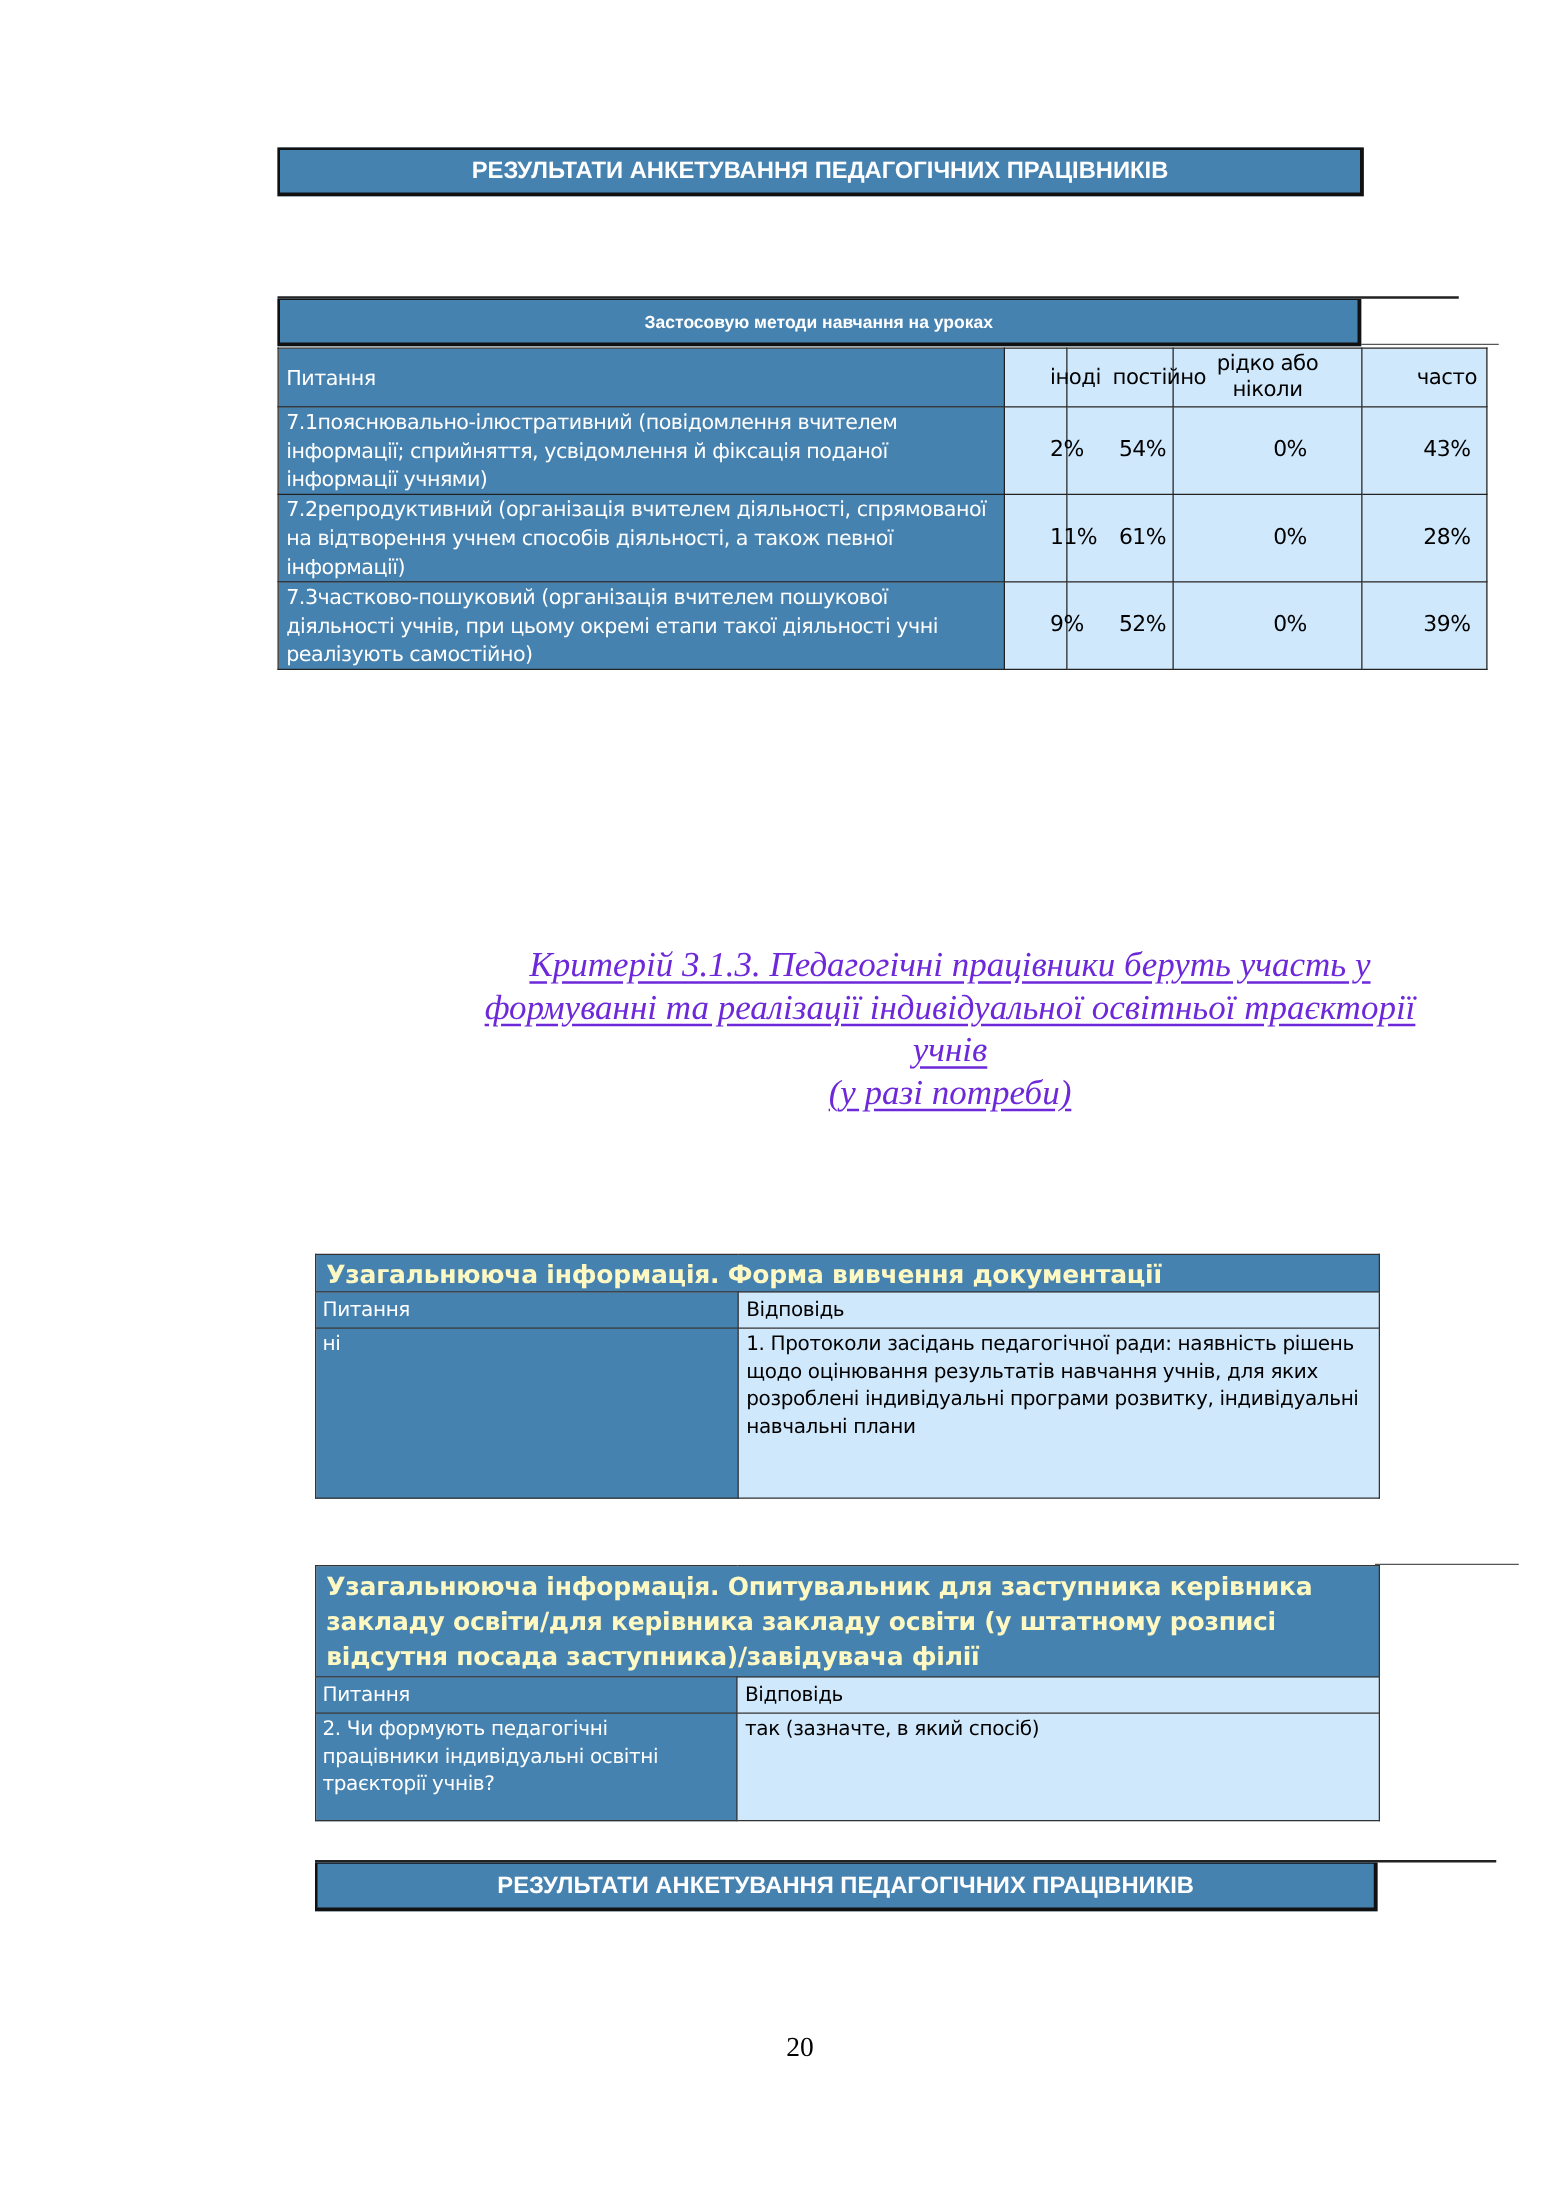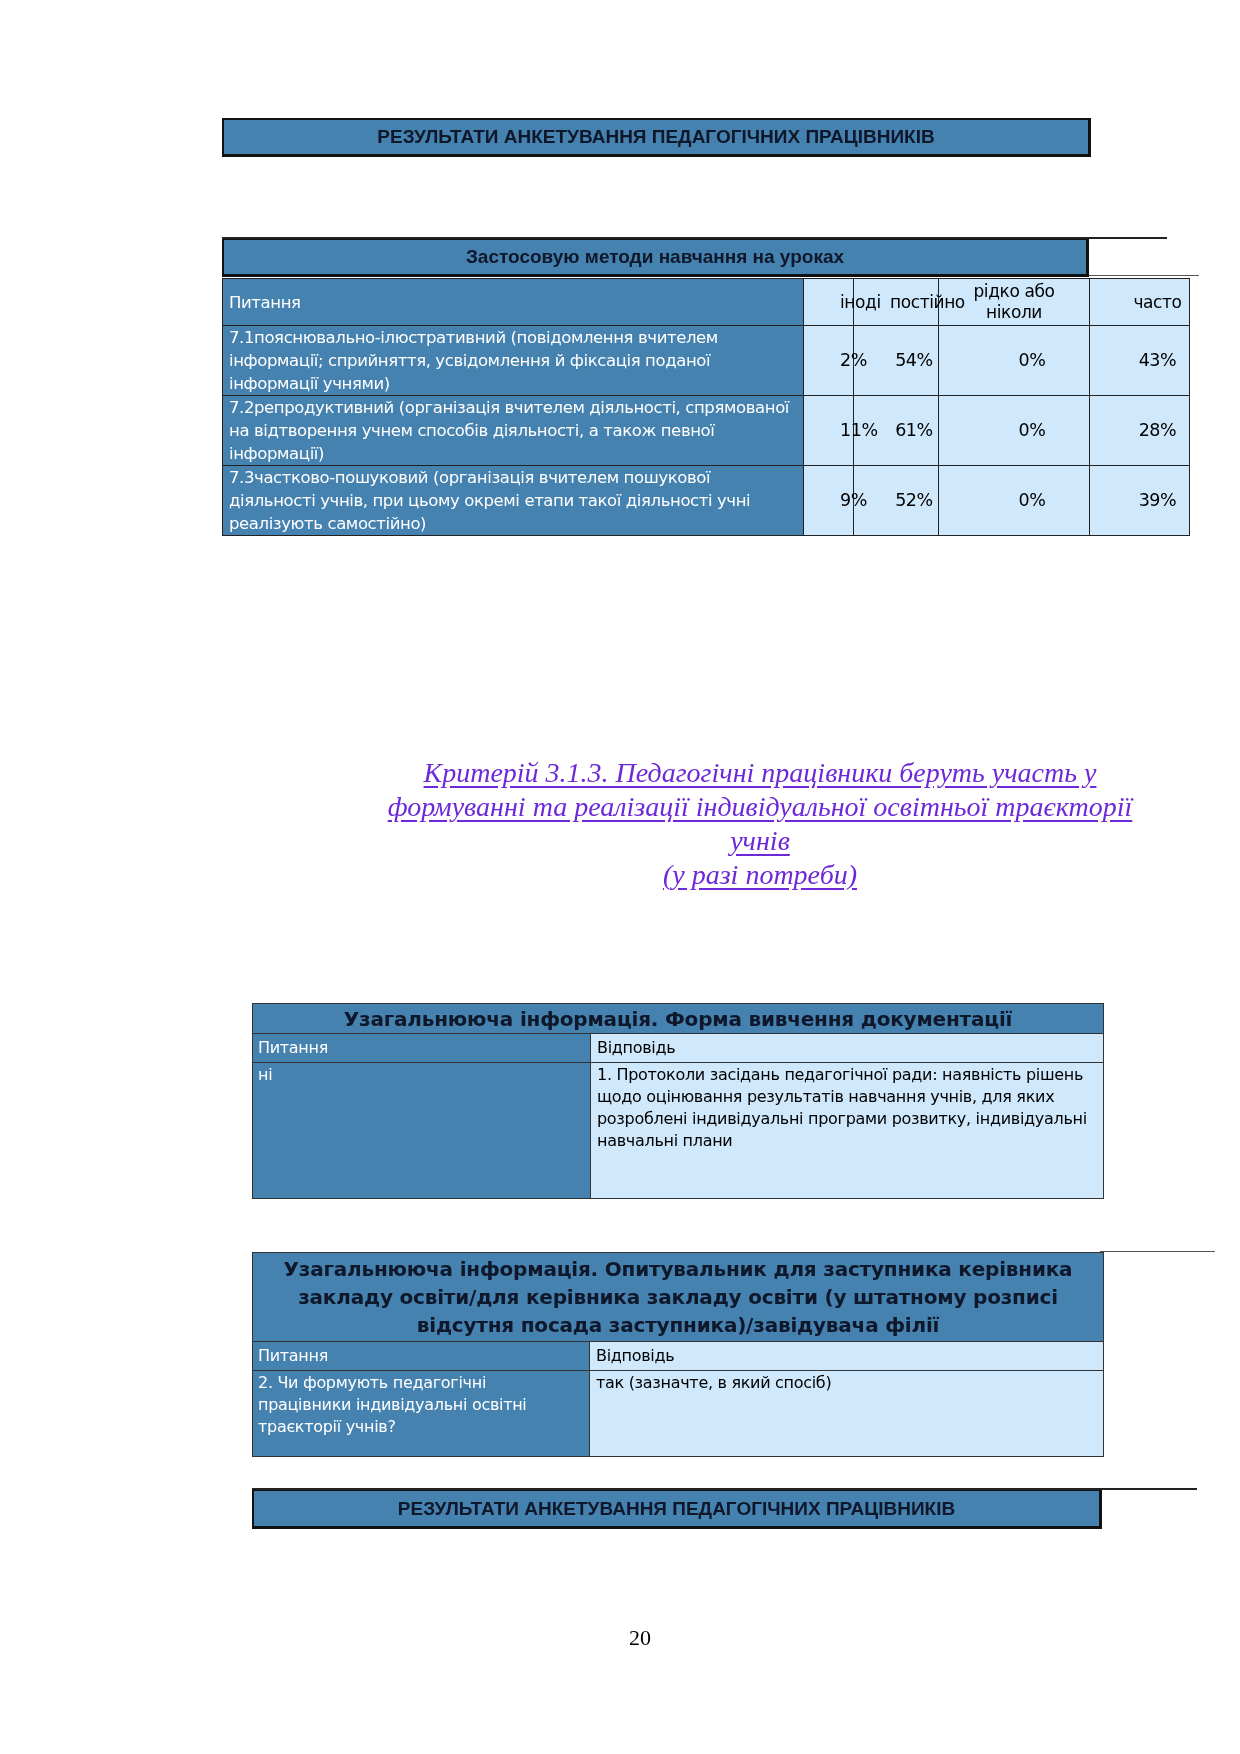--- a/index.html
+++ b/index.html
@@ -1,58 +1,58 @@
 <!DOCTYPE html>
 <html><head>
 <meta charset="utf-8">
 <style>
   html, body { margin: 0; padding: 0; background: #ffffff; }
   body { width: 1240px; height: 1754px; position: relative; overflow: hidden;
          font-family: "DejaVu Sans", sans-serif; color: #000; }
   .abs { position: absolute; box-sizing: border-box; }
 
   
-  .banner { background: #4682b0; color: #0f172a; font-family: "Liberation Sans", sans-serif;
+  .banner { background: #4682b0; color: #ffffff; font-family: "Liberation Sans", sans-serif;
             font-weight: bold; text-align: left; border: 2px solid #111;
             border-right-width: 3px; border-bottom-width: 3px; display: flex;
             align-items: center; justify-content: center; }
   .rule { position: absolute; height: 2px; background: #222; }
   .rule-thin { position: absolute; height: 1px; background: #555; }
 
   
   table { border-collapse: collapse; position: absolute; table-layout: fixed; }
   td { box-sizing: border-box; padding: 0; vertical-align: middle; }
   .t-methods td { border: 1.5px solid #222; font-size: 16.5px; line-height: 23px; letter-spacing: -0.4px; padding-left: 36px; }
   .t-methods td.q { background: #4682b0; color: #fff; padding: 0 6px; text-align: left; }
   .t-methods td.v { background: #d0e8fb; color: #000; text-align: center; font-size: 17.5px; }
   .t-methods td.h { background: #d0e8fb; color: #000; text-align: center; font-size: 17px; line-height: 21px; }
 
   
   .t-info td { border: 1.5px solid #333; font-size: 16px; line-height: 22px; letter-spacing: -0.3px; }
-  .t-info td.title { background: #4682b0; color: #0f172a; font-weight: bold; text-align: center;
+  .t-info td.title { background: #4682b0; color: #fef9c3; font-weight: bold; text-align: left;
                      font-size: 20px; line-height: 28px; padding: 2px 8px; letter-spacing: -0.2px; }
   .t-info td.q { background: #4682b0; color: #fff; padding: 1px 5px; vertical-align: top; }
   .t-info td.a { background: #d0e8fb; color: #000; padding: 1px 6px; vertical-align: top; }
 
   
   .crit { font-family: "Liberation Serif", serif; font-style: italic; font-size: 28px;
           line-height: 34px; text-align: center; color: #6d28d9; }
   .crit span { text-decoration: underline; text-underline-offset: 4px; }
 
   .page-num { font-family: "Liberation Serif", serif; font-size: 22px; text-align: center; }
 </style>
 </head>
 <body>
 
 <div class="abs banner" style="left:222px; top:118px; width:869px; height:39px; font-size:19px;">
   <span>РЕЗУЛЬТАТИ АНКЕТУВАННЯ ПЕДАГОГІЧНИХ ПРАЦІВНИКІВ</span>
 </div>
 
 <div class="rule" style="left:222px; top:237px; width:945px;"></div>
-<div class="abs banner" style="left:222px; top:239px; width:867px; height:38px; font-size:19px; border-top-width:1px;">
+<div class="abs banner" style="left:222px; top:239px; width:867px; height:38px; font-size:14px; border-top-width:1px;">
   <span>Застосовую методи навчання на уроках</span>
 </div>
 <div class="rule-thin" style="left:1089px; top:275px; width:110px;"></div>
 
 <table class="t-methods" style="left:222px; top:278px; width:967px;">
   <colgroup>
     <col style="width:581px">
       <col style="width:50px">
       <col style="width:85px">
       <col style="width:151px">

